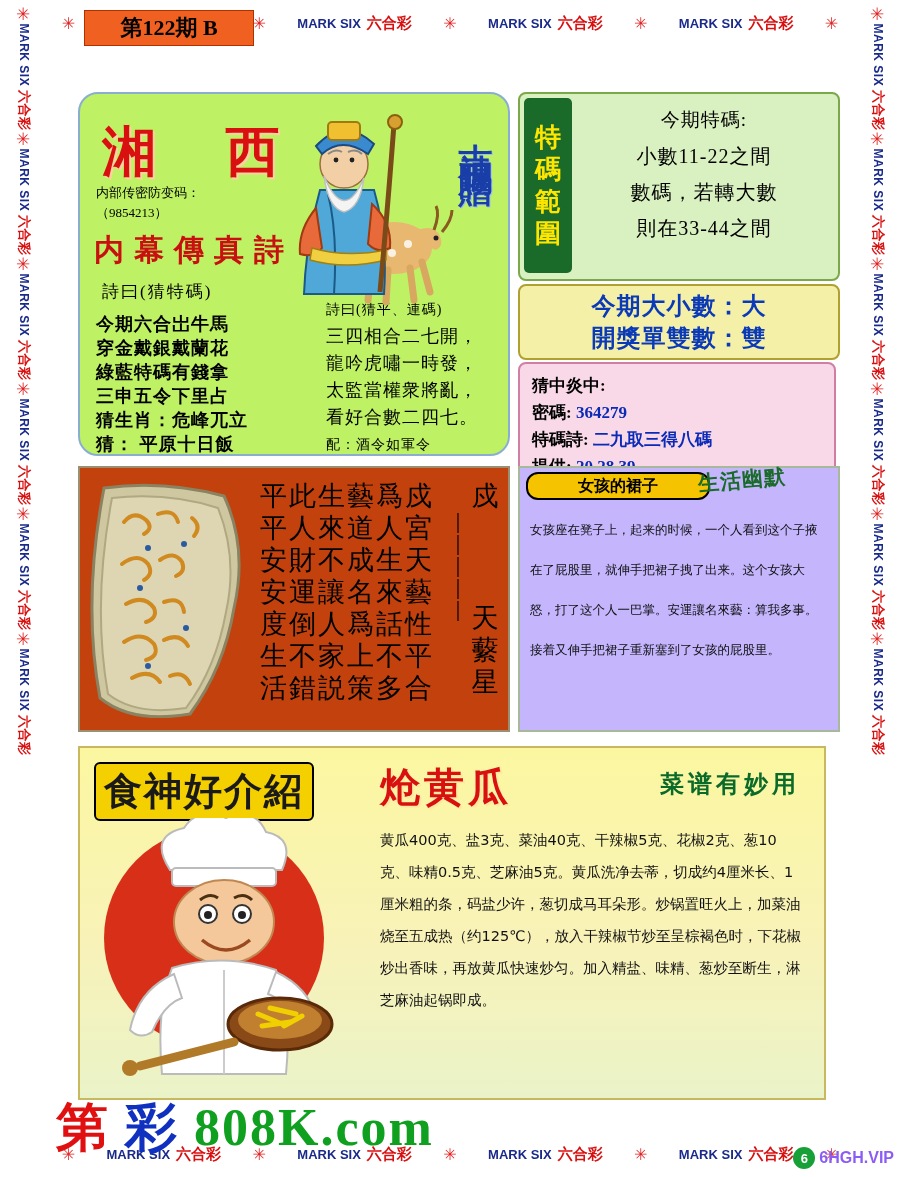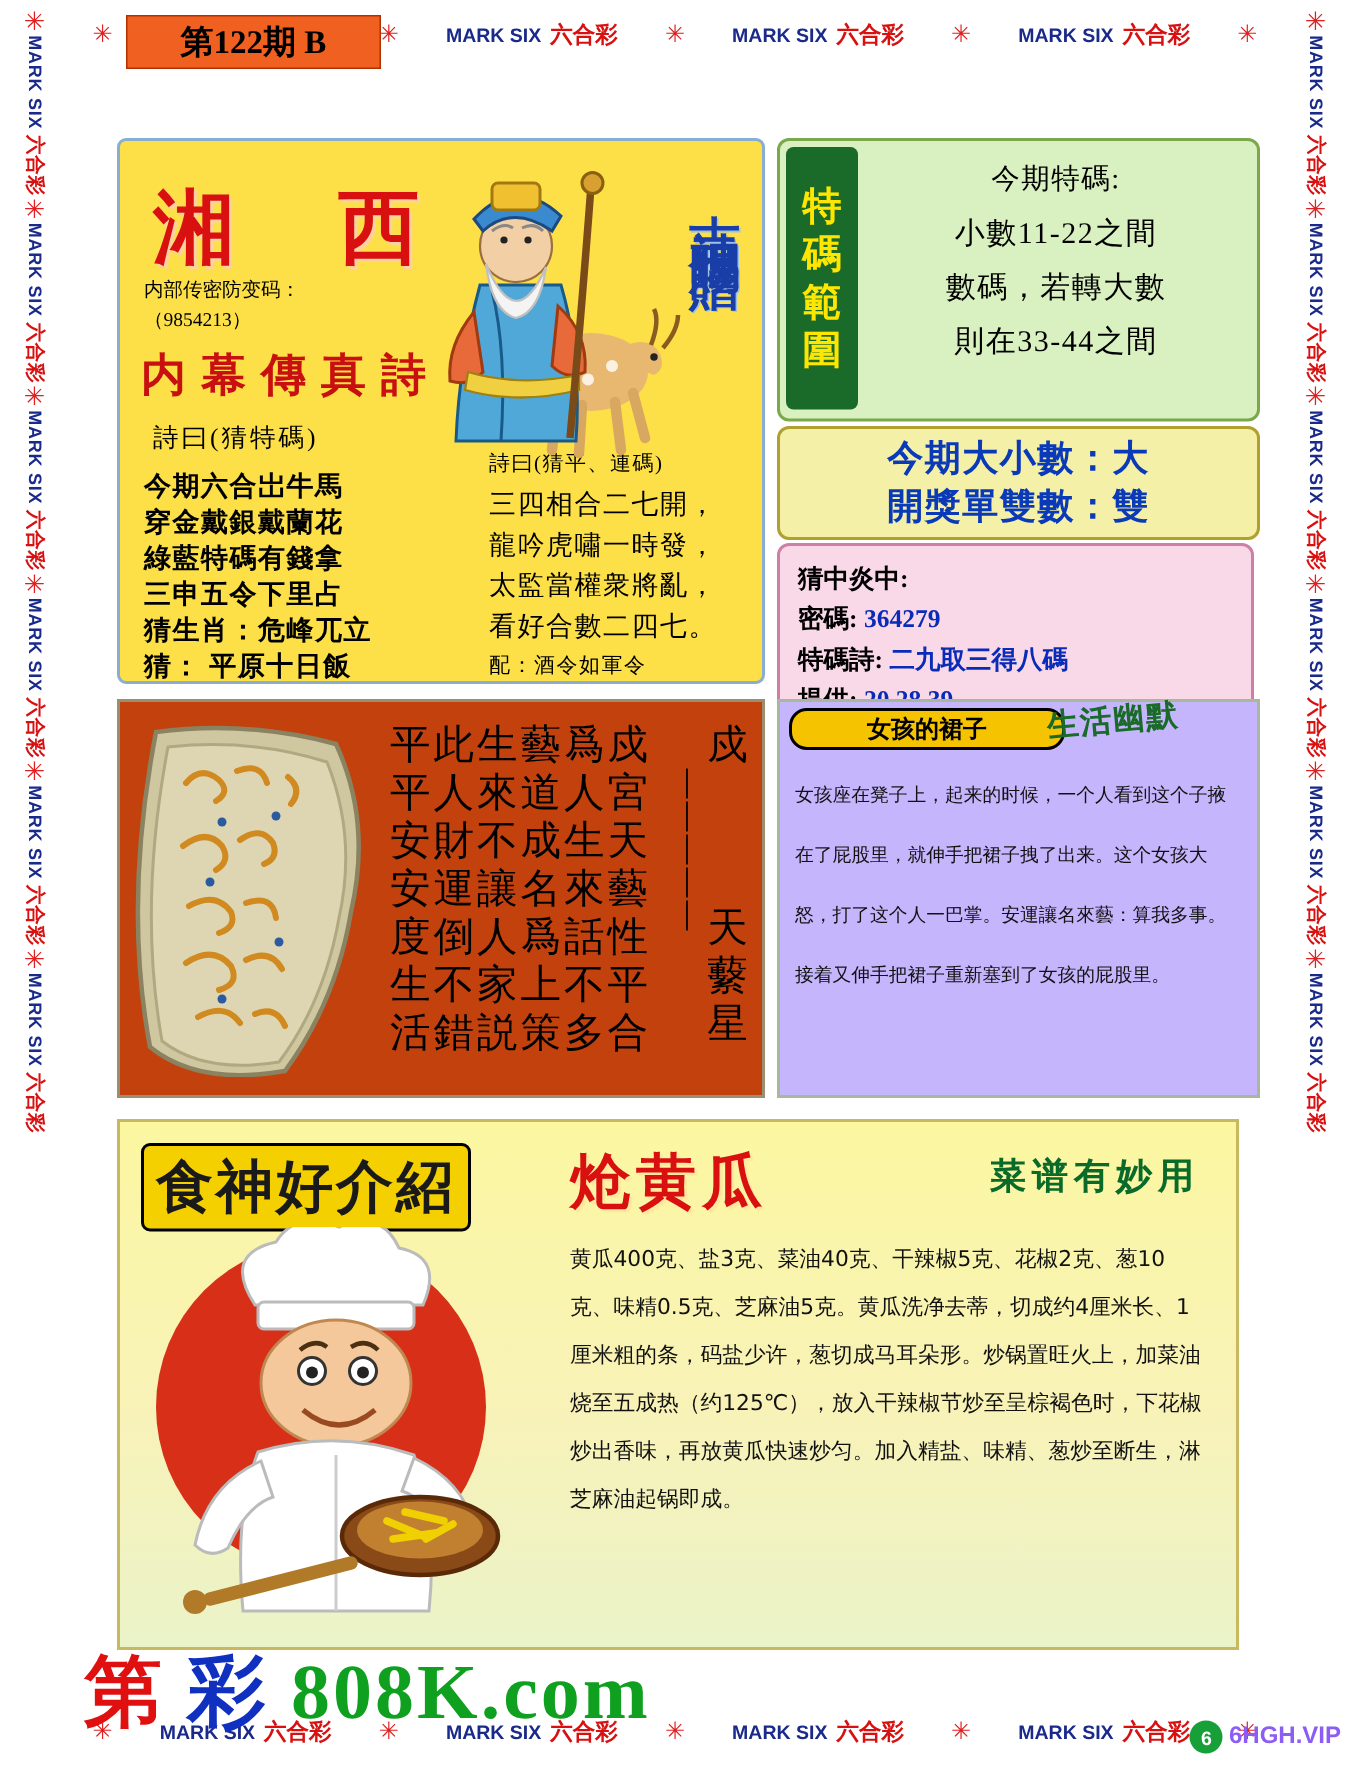--- a/index.html
+++ b/index.html
@@ -69,21 +69,21 @@
     position:absolute;left:38px;top:-36px;width:168px;height:34px;
     background:#f06020;border:1px solid #b03000;
     display:flex;align-items:center;justify-content:center;
     font-family:"Liberation Serif","DejaVu Serif",serif;
     font-weight:bold;font-size:22px;color:#000;z-index:5;
   }
 
   
   .top-panel{
     position:absolute;left:32px;top:46px;width:428px;height:360px;
-    background:#fde047;border:2px solid #8aaed0;border-radius:6px;
+    background:#bef264;border:2px solid #8aaed0;border-radius:20px;
     overflow:hidden;
   }
   .title-xiangxi{
     position:absolute;left:22px;top:22px;
     font-family:"Liberation Serif","DejaVu Serif",serif;
     font-size:54px;font-weight:bold;color:#d81010;letter-spacing:28px;
     text-shadow:2px 2px 0 #ffd0a0;
   }
   .subtitle-secret{
     position:absolute;left:16px;top:90px;font-size:13px;color:#000;

